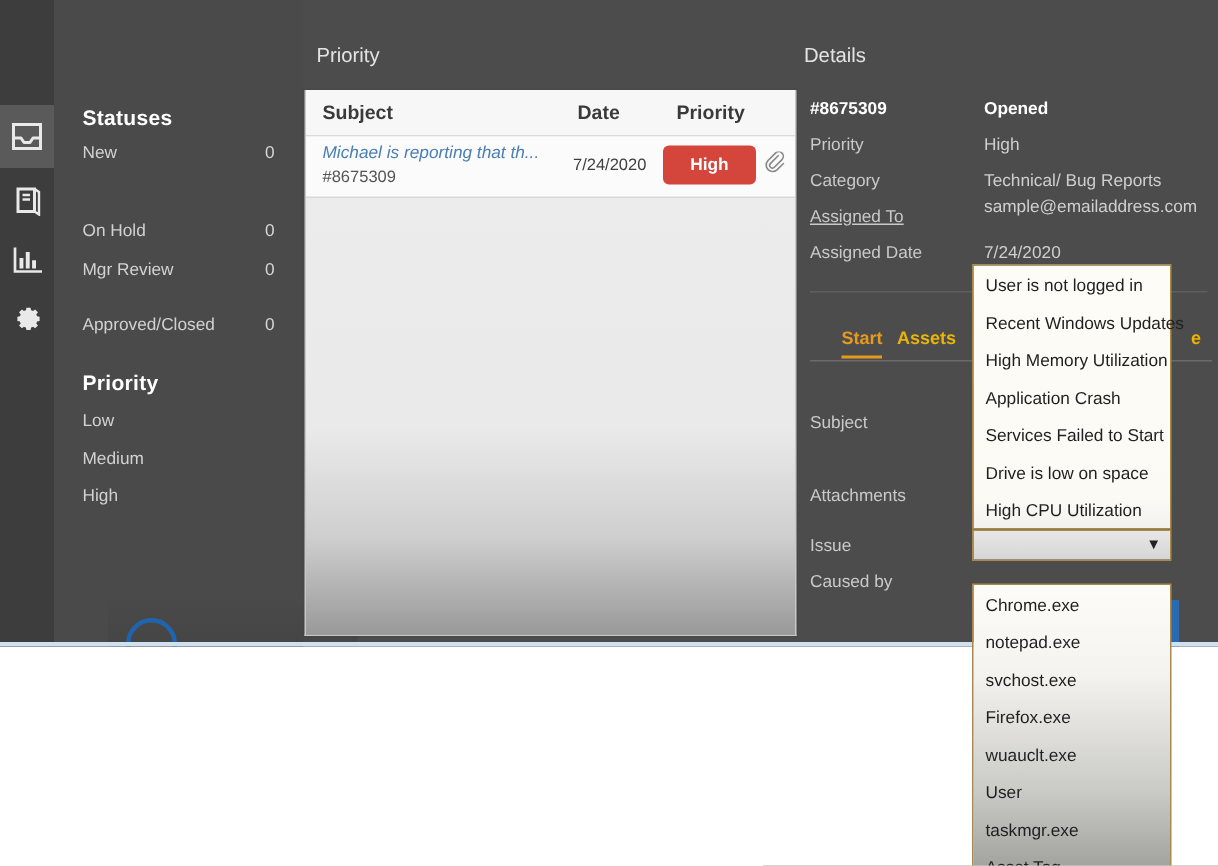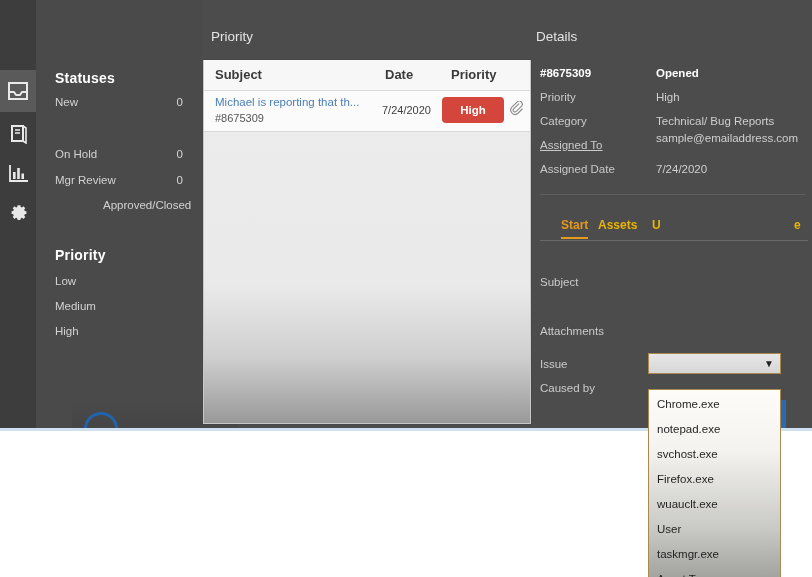--- a/index.html
+++ b/index.html
@@ -71,21 +71,21 @@
   .th-subject{left:11px;}
   .th-date{left:181px;}
   .th-priority{left:247px;}
   .ticket-row{
     position:absolute;left:0;top:31px;width:100%;height:41px;
     background:#fbfbfb;border-bottom:1px solid #d8d8d8;
     box-sizing:border-box;
   }
   .t-subject{
     position:absolute;left:11px;top:5px;width:165px;font-size:11.5px;color:#4a7fb5;
-    white-space:nowrap;overflow:hidden;text-overflow:ellipsis;
+    white-space:nowrap;overflow:hidden;text-overflow:ellipsis;font-style:italic;
   }
   .t-number{position:absolute;left:11px;top:21px;font-size:11px;color:#555555;}
   .t-date{position:absolute;left:178px;top:13px;font-size:11px;color:#3f3f3f;}
   .t-priority{
     position:absolute;left:238px;top:6px;width:62px;height:26px;
     background:#d4453c;border-radius:4px;
     color:#ffffff;font-size:11.5px;font-weight:bold;
     display:flex;align-items:center;justify-content:center;
   }
   .t-clip{position:absolute;left:306px;top:10px;color:#777777;}
@@ -198,21 +198,21 @@
         <span class="cnt">0</span>
       </div>
       <div class="nav-row" style="top:148px;">
         <span class="lbl">On Hold</span>
         <span class="cnt">0</span>
       </div>
       <div class="nav-row" style="top:174px;">
         <span class="lbl">Mgr Review</span>
         <span class="cnt">0</span>
       </div>
-      <div class="nav-row" style="top:199px;margin-left:48px;">
+      <div class="nav-row" style="top:211px;">
         <span class="lbl">Approved/Closed</span>
         <span class="cnt">0</span>
       </div>
 
       <div class="nav-heading" style="top:247px;">Priority</div>
       <div class="nav-link" style="top:275px;">Low</div>
       <div class="nav-link" style="top:300px;">Medium</div>
       <div class="nav-link" style="top:325px;">High</div>
 
       <div class="fade-rail"></div>
@@ -271,20 +271,29 @@
       <div class="f-label" style="top:325px;">Attachments</div>
       <div class="f-label" style="top:358px;">Issue</div>
       <div class="f-label" style="top:382px;">Caused by</div>
     </div>
 
     <div class="spinner"></div>
     <div class="blue-strip"></div>
     <div class="bottom-line"></div>
   </div>
 
+  <div class="dd" id="dd-issue">
+    <div class="dd-item" style="top:8px;">User is not logged in</div>
+    <div class="dd-item" style="top:33px;">Recent Windows Updates</div>
+    <div class="dd-item" style="top:58px;">High Memory Utilization</div>
+    <div class="dd-item" style="top:83px;">Application Crash</div>
+    <div class="dd-item" style="top:108px;">Services Failed to Start</div>
+    <div class="dd-item" style="top:133px;">Drive is low on space</div>
+    <div class="dd-item" style="top:158px;">High CPU Utilization</div>
+  </div>
 
   <div class="select-box">
     <span style="position:absolute;left:7px;top:3px;font-size:11.5px;color:#222;"></span>
     <span class="select-arrow">▼</span>
   </div>
 
   <div class="dd" id="dd-cause">
     <div class="dd-item" style="top:8px;">Chrome.exe</div>
     <div class="dd-item" style="top:33px;">notepad.exe</div>
     <div class="dd-item" style="top:58px;">svchost.exe</div>

